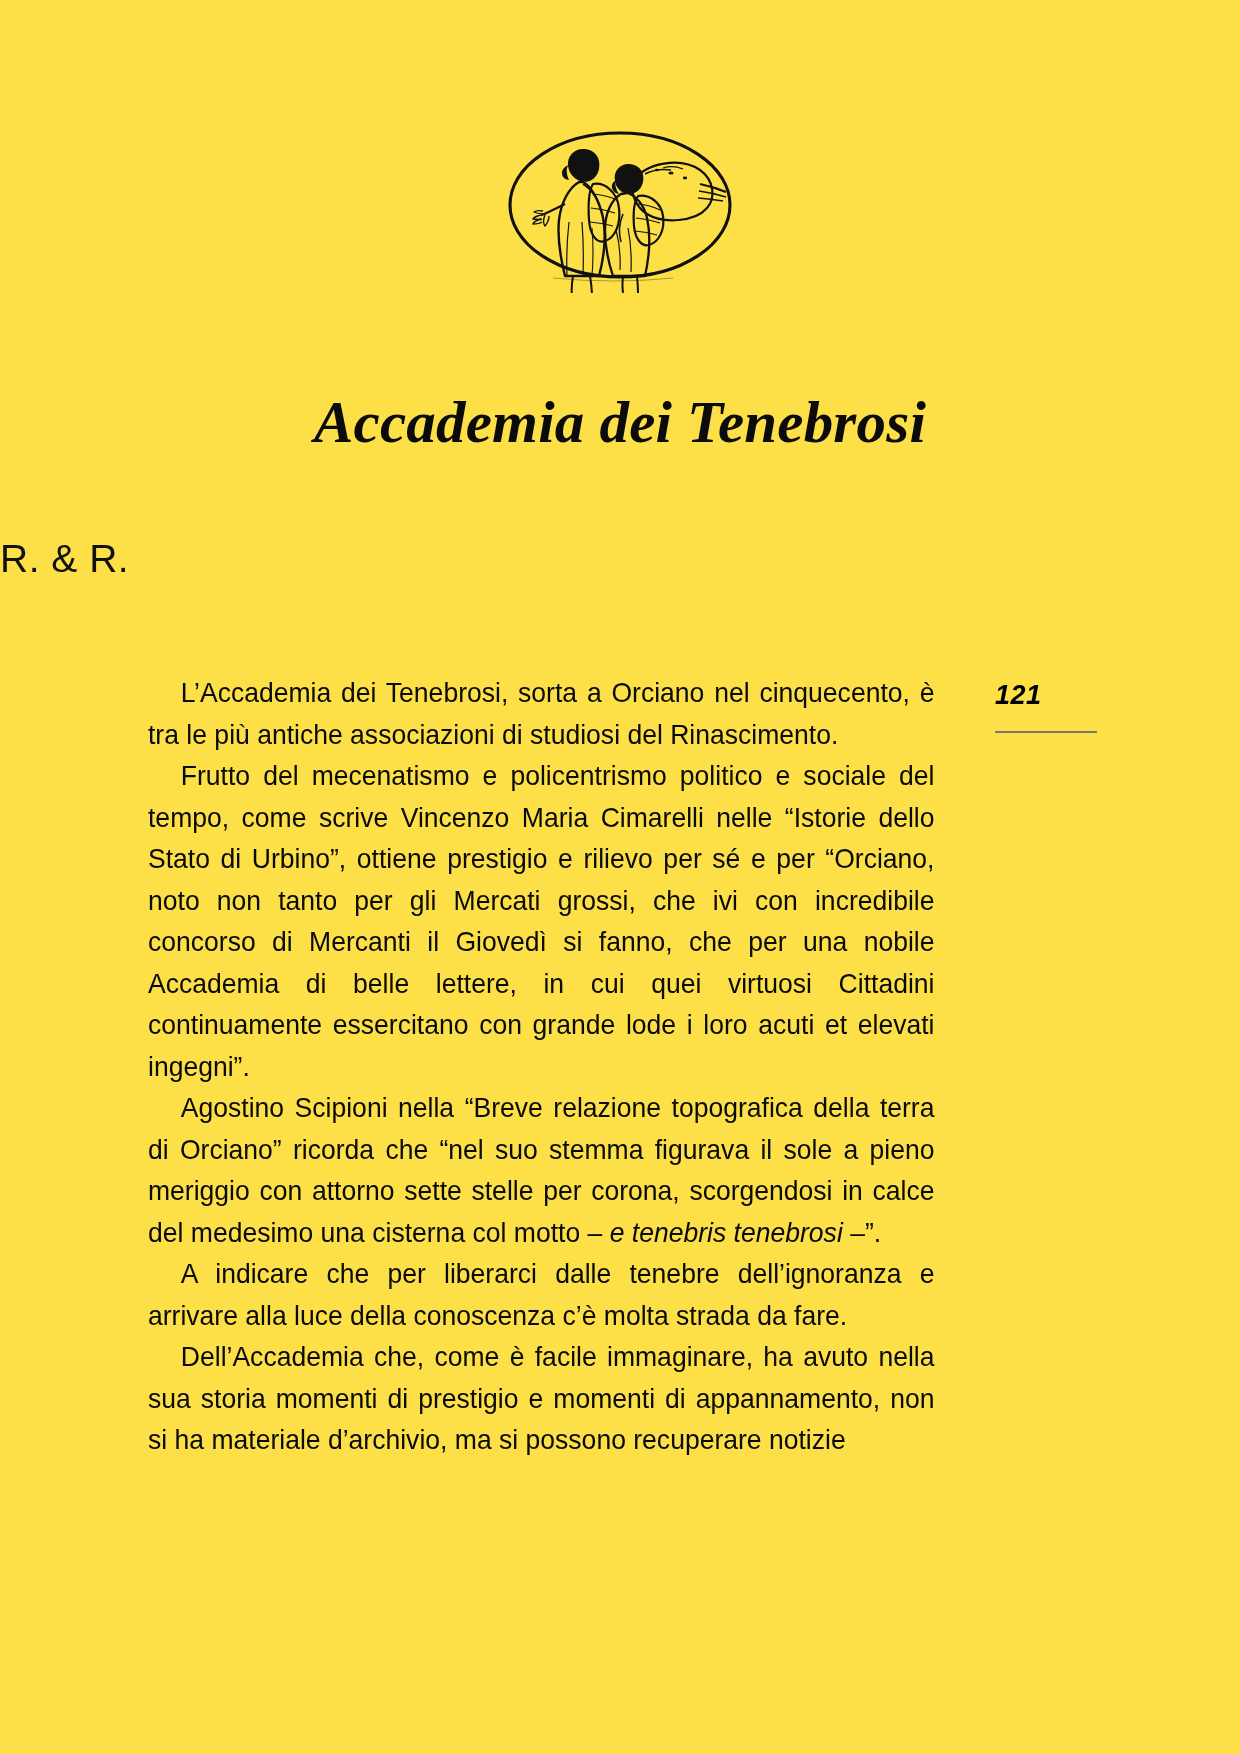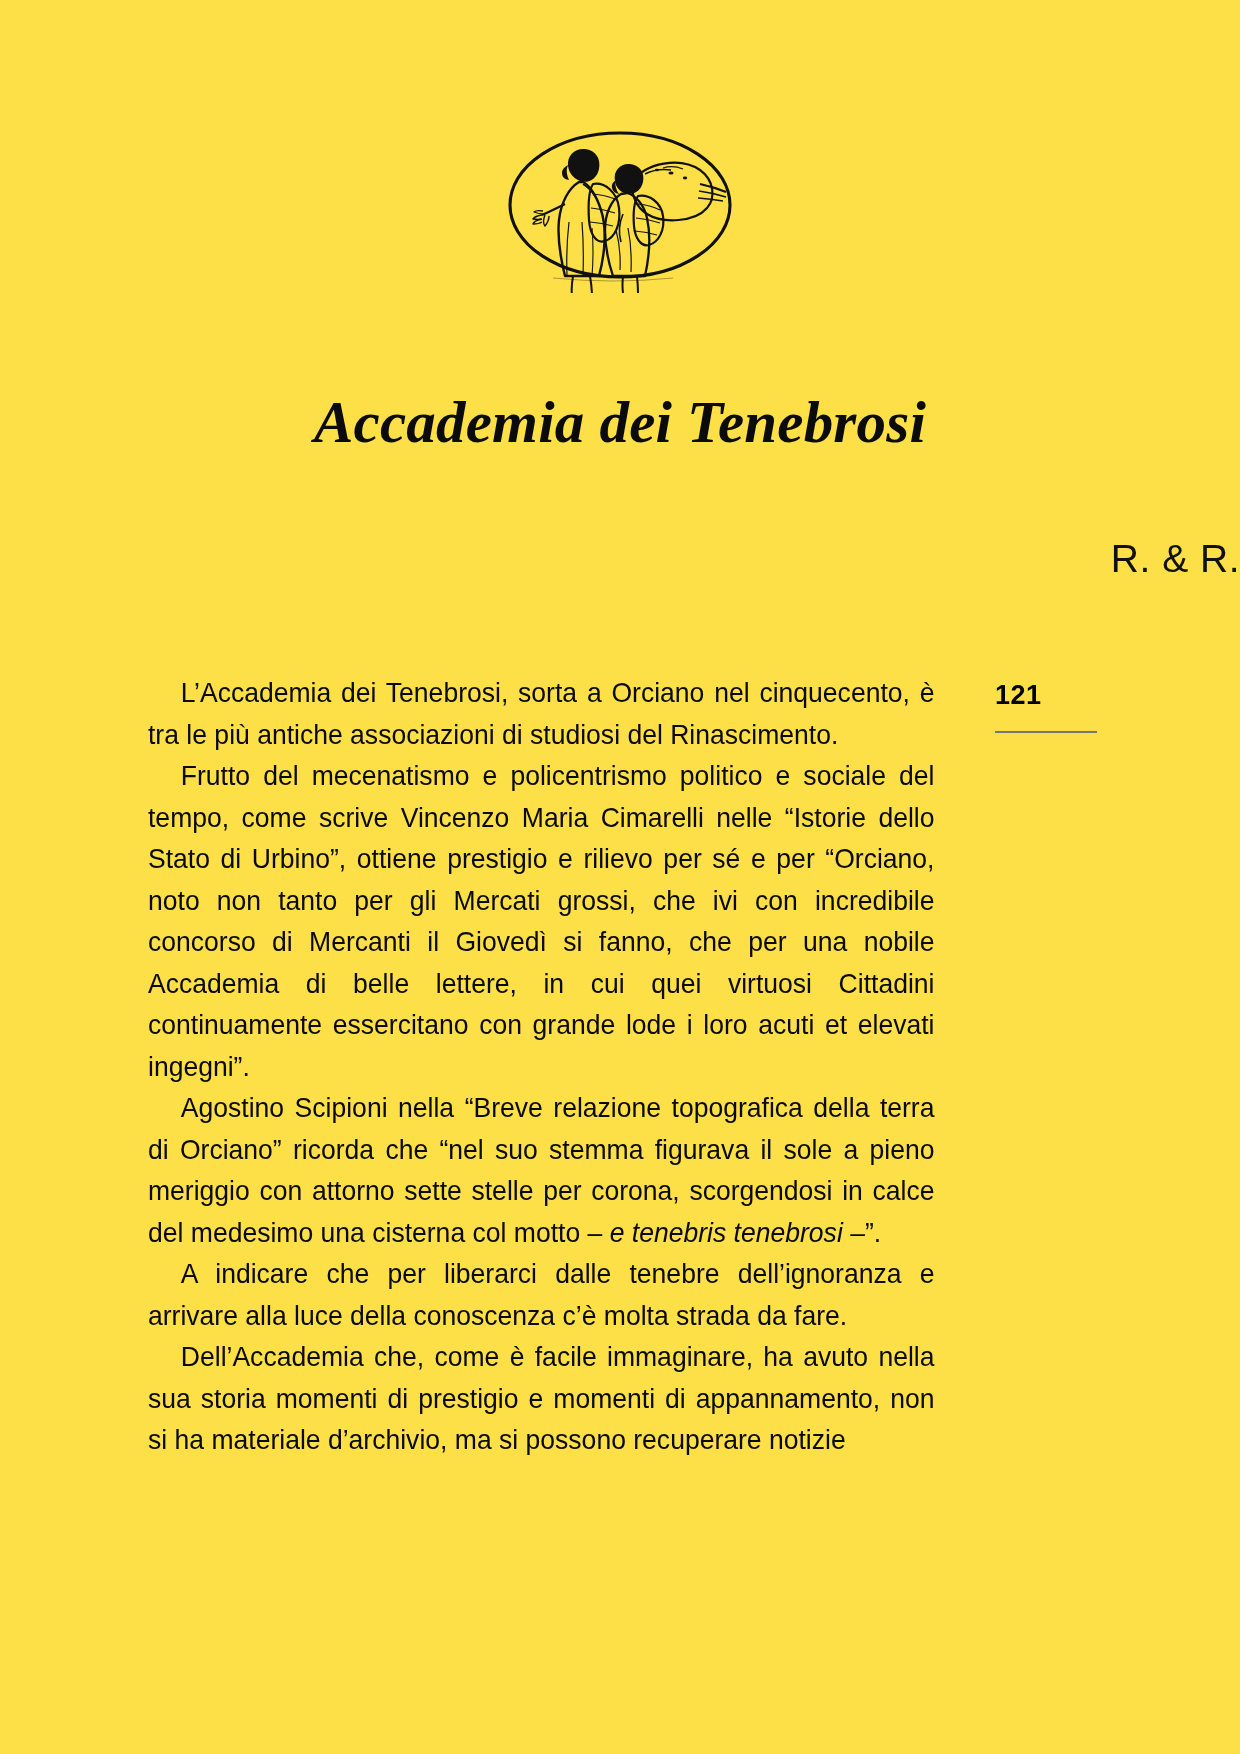--- a/index.html
+++ b/index.html
@@ -52,21 +52,21 @@
     line-height: 1.05;
     color: #0b0b0b;
   }
 
   
   .subtitle {
     position: absolute;
     left: 0;
     right: 0;
     top: 505px;
-    text-align: right;
+    text-align: left;
     font-family: "Liberation Sans", sans-serif;
     font-weight: 400;
     font-size: 39px;
     letter-spacing: 0.5px;
     color: #111111;
   }
 
   
   .body-col {
     position: absolute;
@@ -92,20 +92,21 @@
     font-style: italic;
   }
 
   
   .folio {
     position: absolute;
     left: 995px;
     top: 682px;
     width: 110px;
     text-align: left;
+    font-style: italic;
   }
   .folio-num {
     font-family: "Liberation Sans", sans-serif;
     font-size: 27px;
     font-weight: 700;
     color: #000000;
     letter-spacing: 0.5px;
     display: block;
     line-height: 1;
   }

